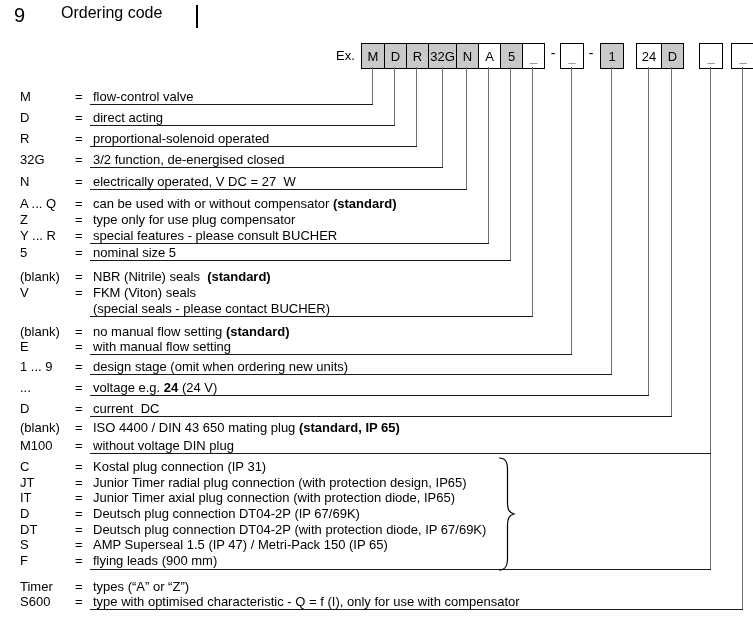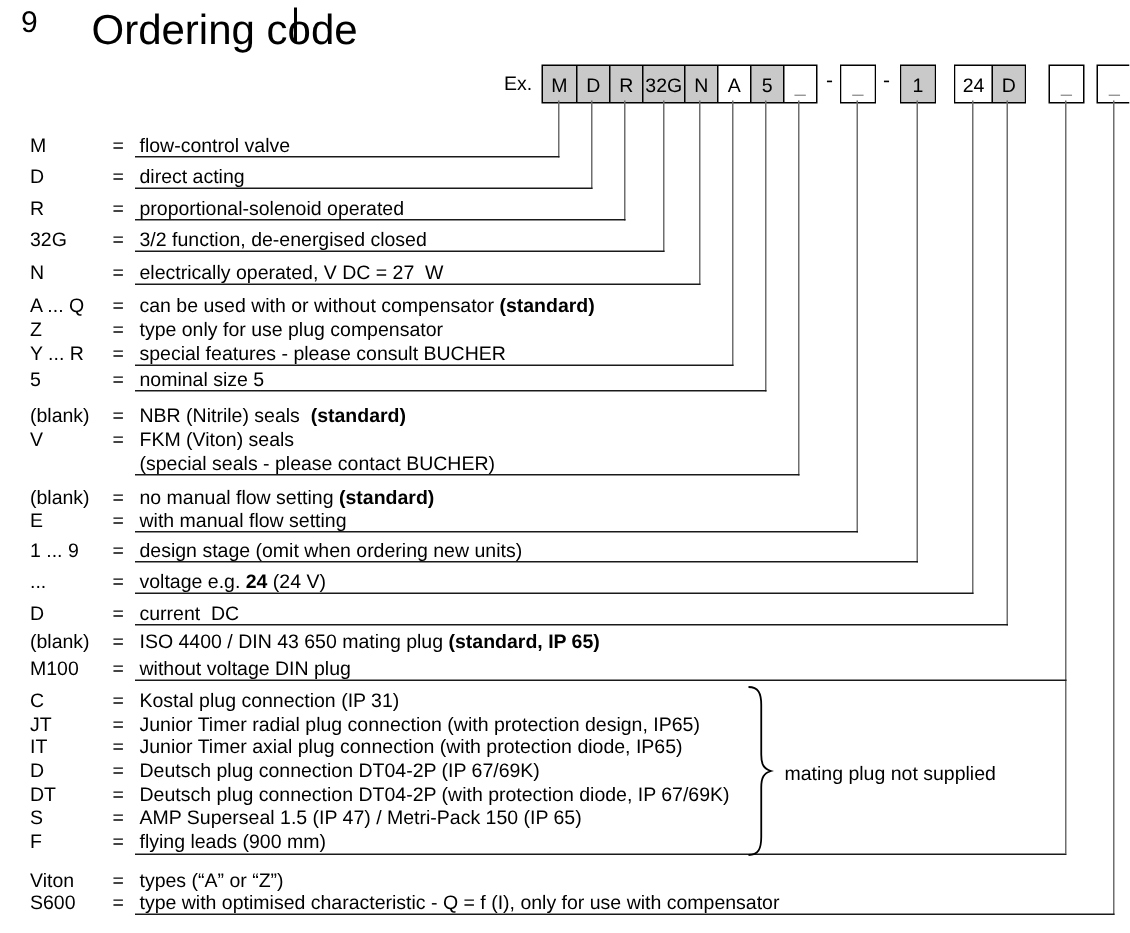--- a/index.html
+++ b/index.html
@@ -1,20 +1,20 @@
 <!DOCTYPE html>
 <html><head>
 <meta charset="utf-8">
 <style>
   html,body { margin:0; padding:0; background:#fff; }
   .page { position:relative; width:753px; height:622px; background:#ffffff;
           font-family:"Liberation Sans","DejaVu Sans",sans-serif; color:#000;
           overflow:hidden; }
   .title-num  { position:absolute; left:14px; top:4px; font-size:20px; }
-  .title-text { position:absolute; left:61px; top:4px; font-size:28px; }
+  .title-text { position:absolute; left:61px; top:4px; font-size:16px; }
   .caret { position:absolute; left:196px; top:5px; width:2px; height:23px; background:#000; }
   .ex-label { position:absolute; left:336px; top:48px; font-size:13px; }
   .box-group { position:absolute; top:43px; height:24px; display:flex;
                border:1px solid #000; box-sizing:content-box; }
   .box { display:flex; align-items:center; justify-content:center;
          font-size:13px; height:24px; box-sizing:border-box; background:#fff; }
   .box + .box { border-left:1px solid #000; }
   .box.shaded { background:#c9c9c9; }
   .box.blank  { color:#8a8a8a; }
   .dash { position:absolute; top:45px; font-size:14px; width:16px; text-align:center; }
@@ -222,28 +222,27 @@
     <span class="code">S</span>
     <span class="eq">=</span>
     <span class="desc"><span>AMP Superseal 1.5 (IP 47) / Metri-Pack 150 (IP 65)</span><b></b><span></span></span>
   </div>
   <div class="row" style="top:554px">
     <span class="code">F</span>
     <span class="eq">=</span>
     <span class="desc"><span>flying leads (900 mm)</span><b></b><span></span></span>
   </div>
   <div class="row" style="top:580px">
-    <span class="code">Viton</span>
+    <span class="code">Timer</span>
     <span class="eq">=</span>
     <span class="desc"><span>types (“A” or “Z”)</span><b></b><span></span></span>
   </div>
   <div class="row" style="top:595px">
     <span class="code">S600</span>
     <span class="eq">=</span>
     <span class="desc"><span>type with optimised characteristic - Q = f (I), only for use with compensator</span><b></b><span></span></span>
   </div>
 
   <svg class="brace-svg" width="20" height="114" viewBox="0 0 20 114">
     <path d="M 3 1 C 9.5 1 11.5 5 11.5 13 L 11.5 46 C 11.5 52.5 13 55.5 18 57 C 13 58.5 11.5 61.5 11.5 68 L 11.5 101 C 11.5 109 9.5 113 3 113" fill="none" stroke="#000" stroke-width="1.2"></path>
   </svg>
-  <span class="brace-note">mating plug not supplied</span>
 
 </div>
 
 </body></html>

